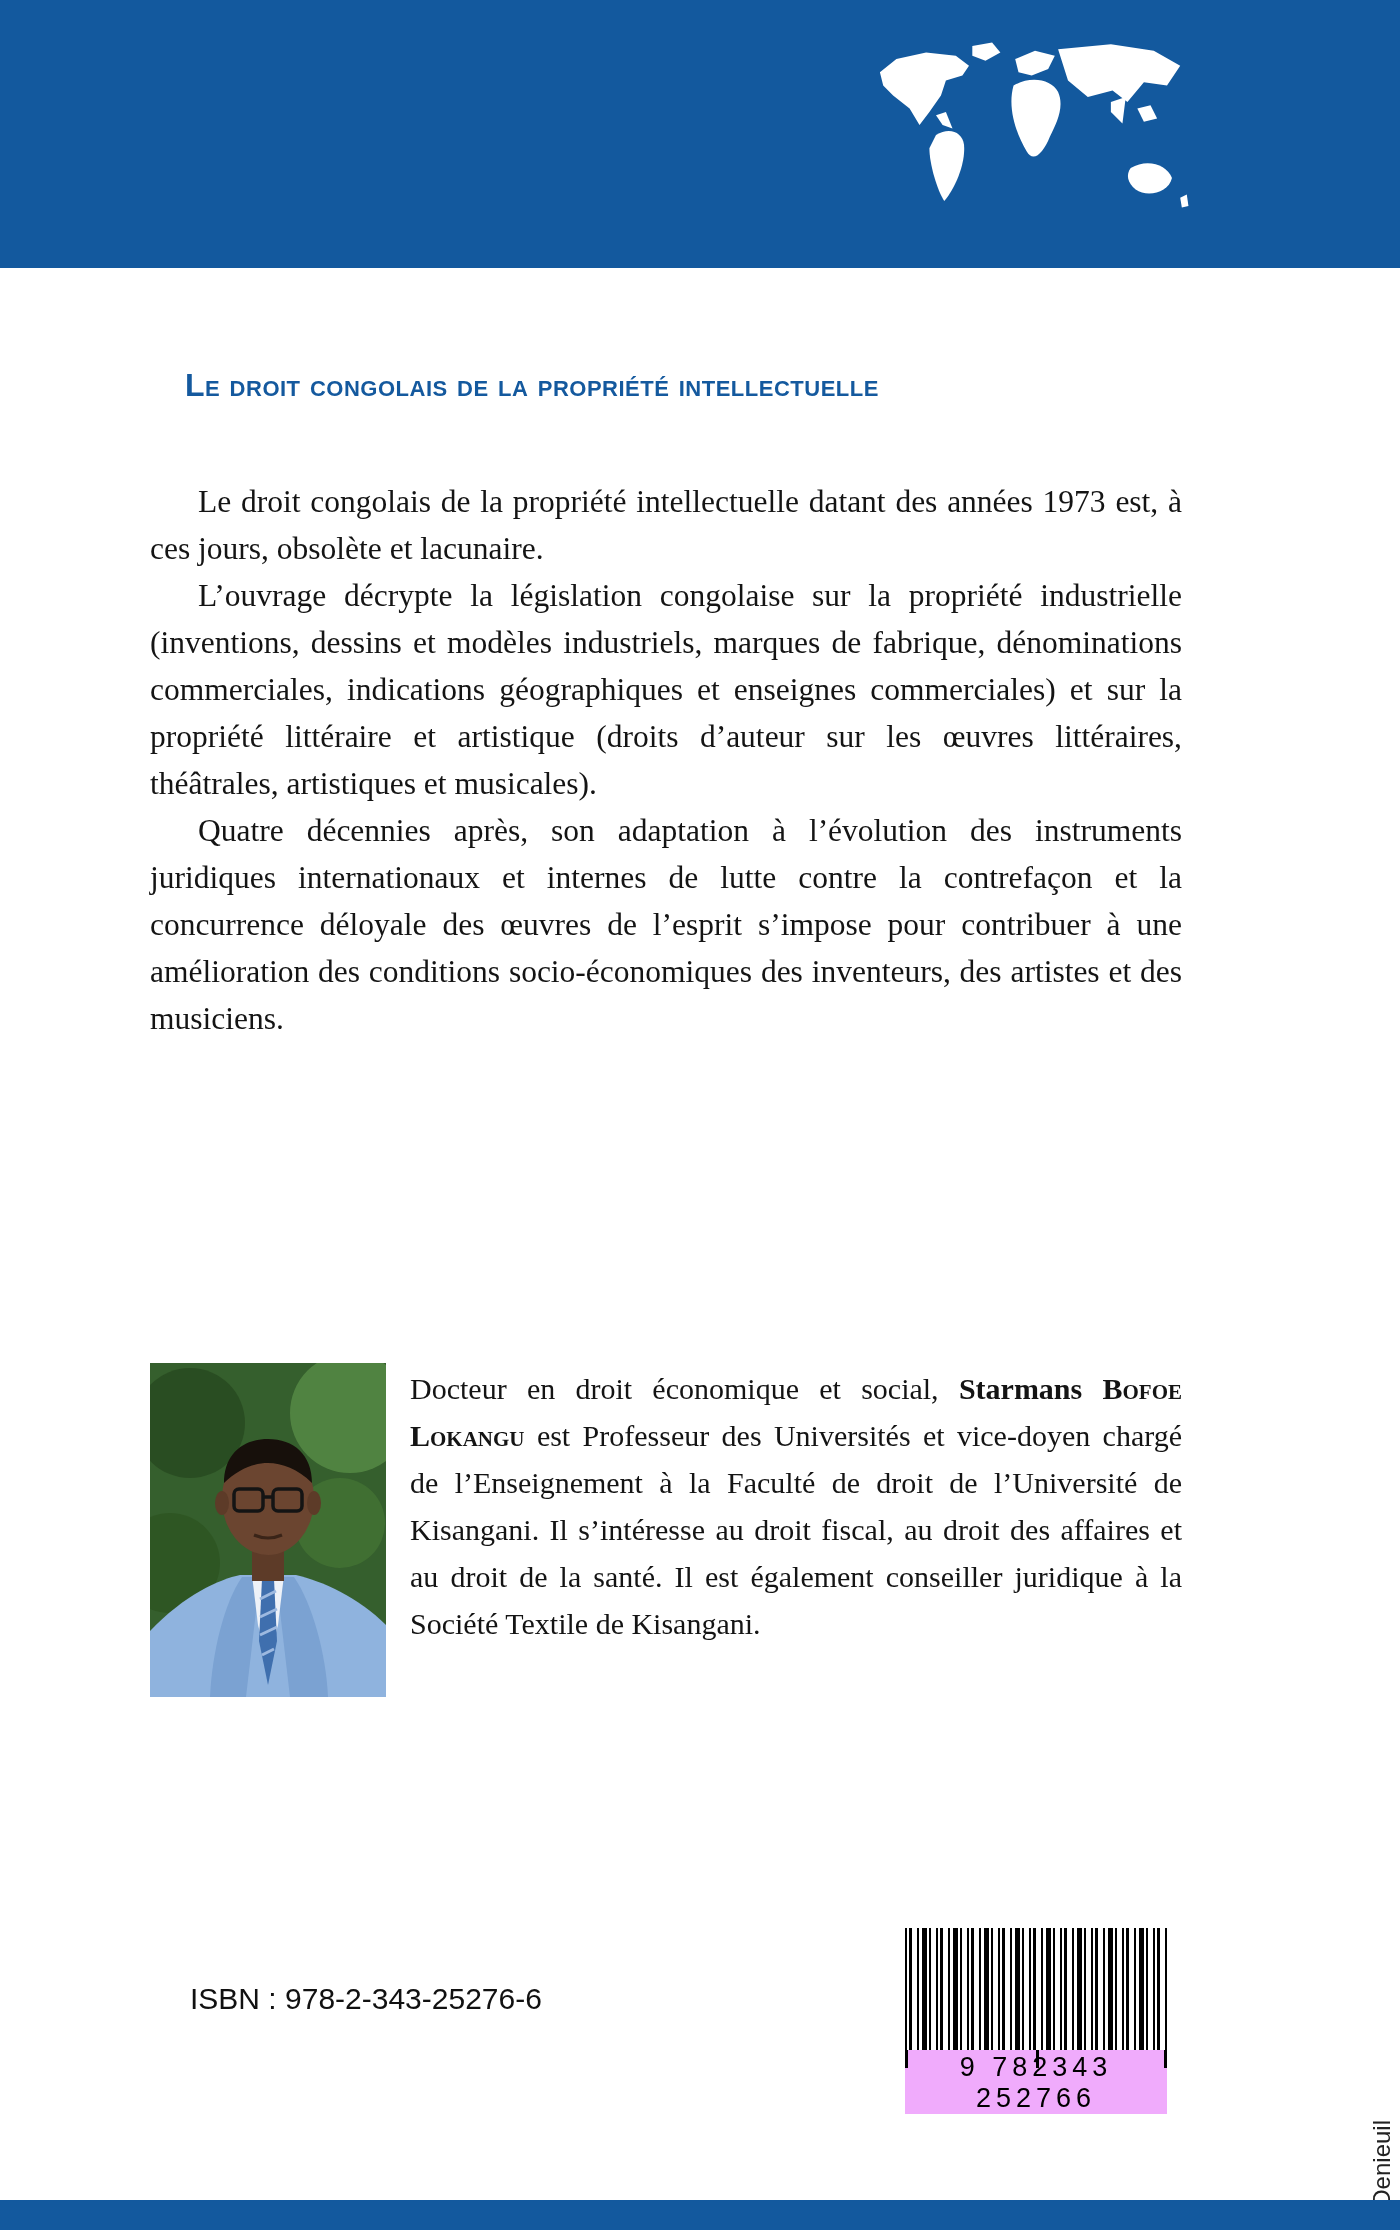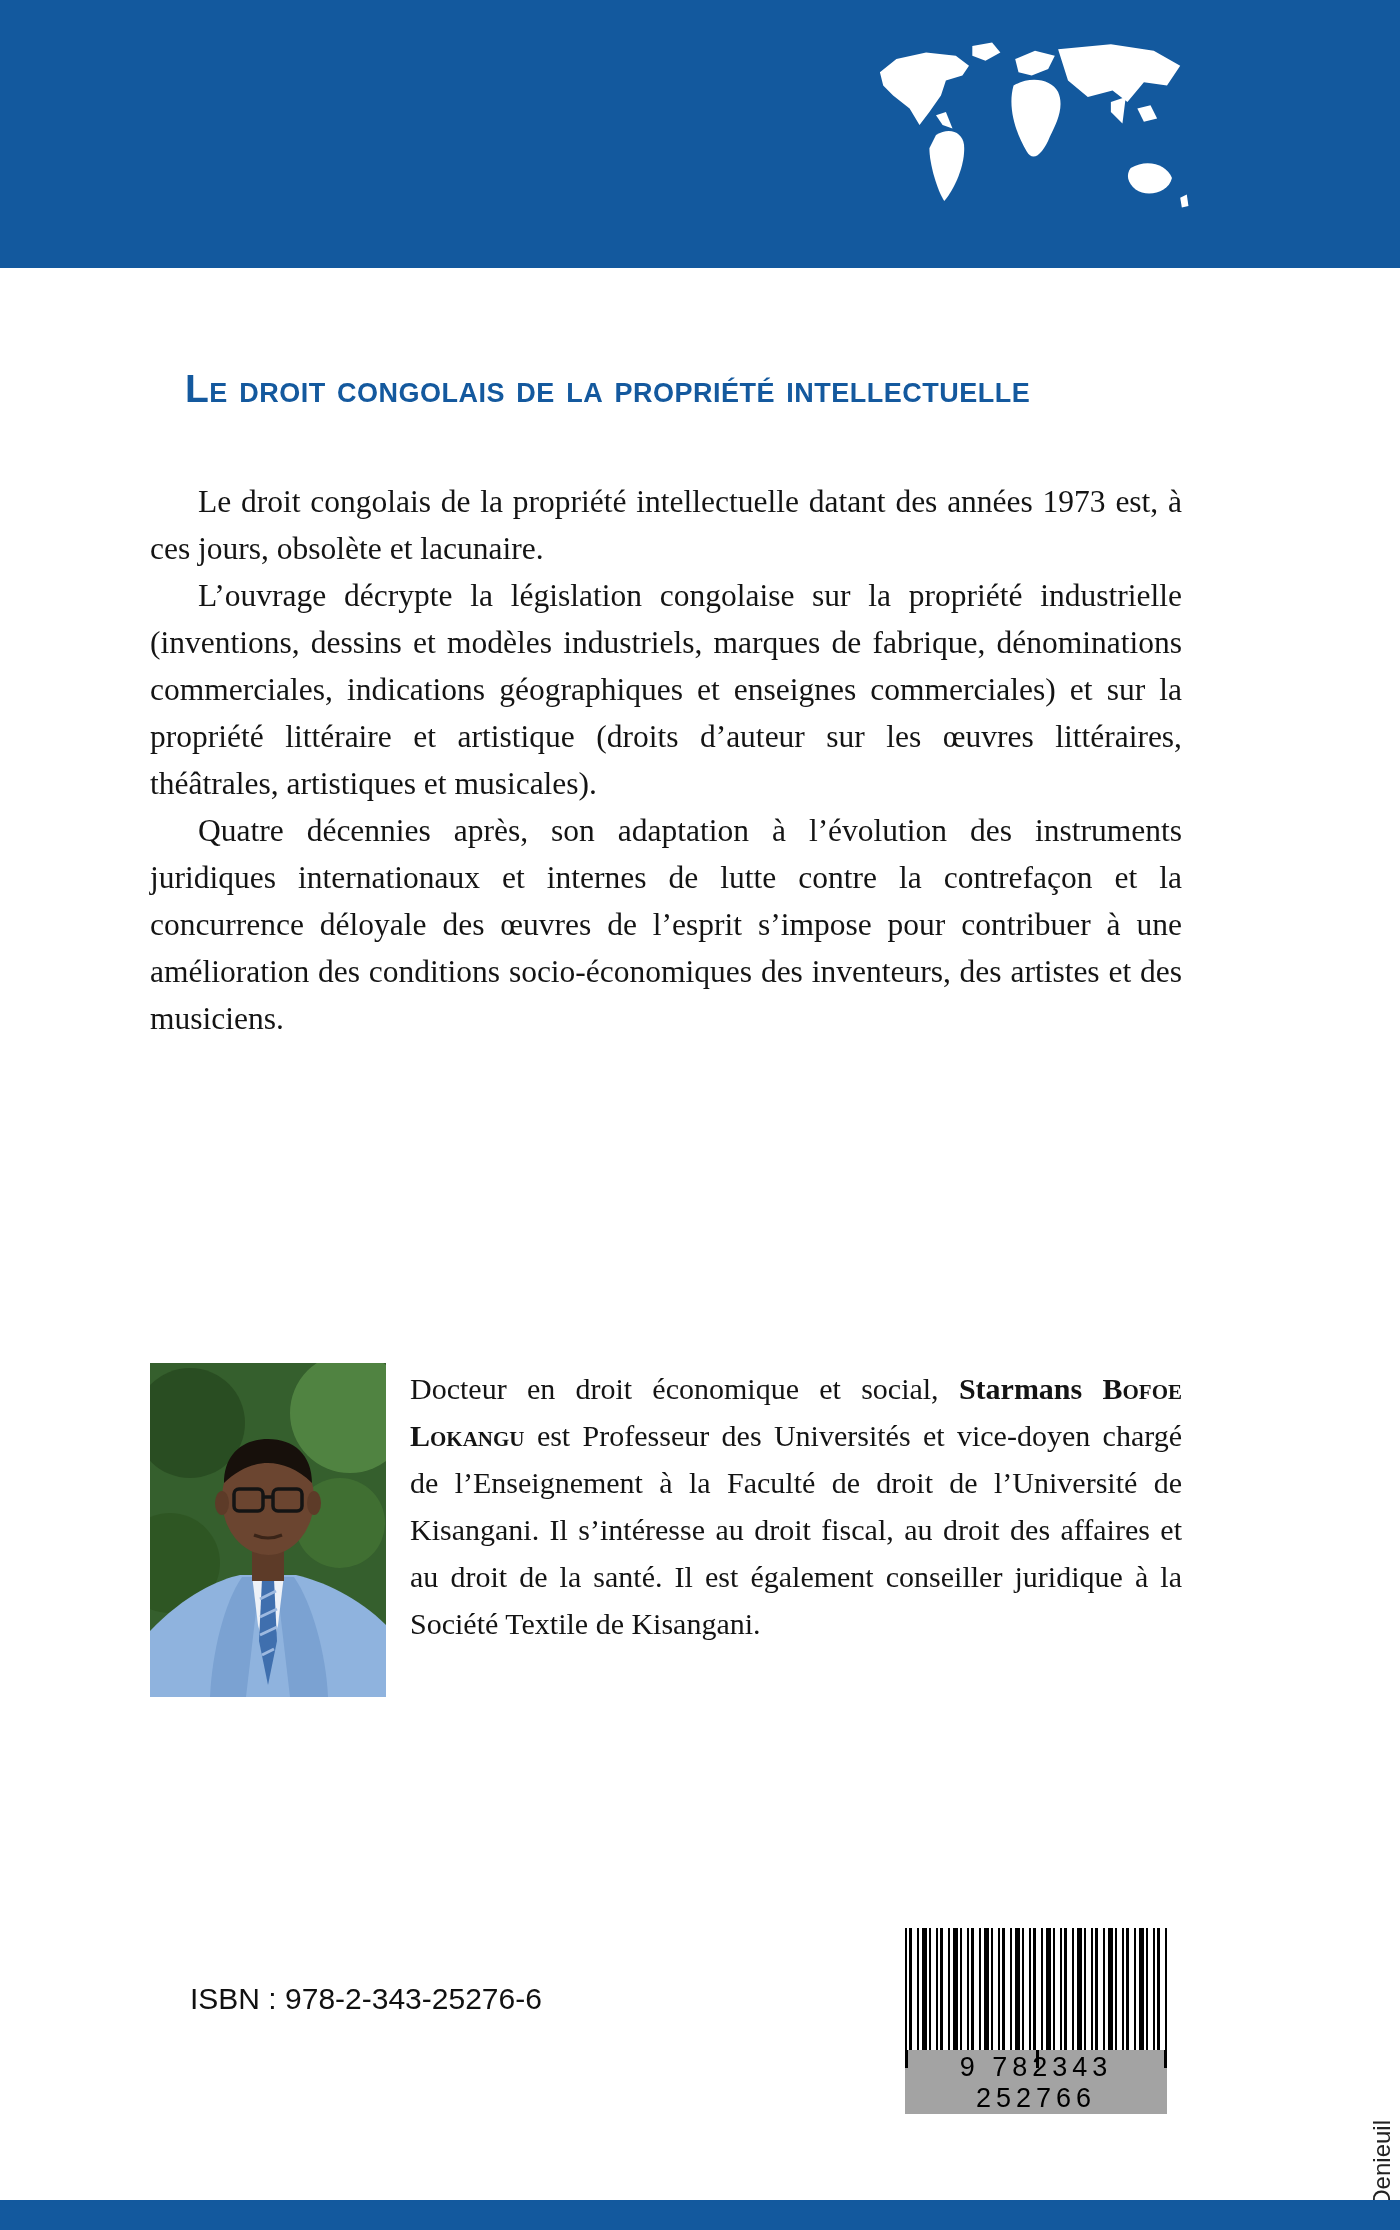--- a/index.html
+++ b/index.html
@@ -7,21 +7,21 @@
     width:1400px;height:2230px;position:relative;background:#ffffff;
     font-family:"Liberation Serif", serif;color:#111;overflow:hidden;
   }
   .band{position:absolute;left:0;width:1400px;background:#13599e;}
   .band.top{top:0;height:268px;}
   .band.bottom{bottom:0;height:30px;}
   .world-map{position:absolute;left:870px;top:30px;width:330px;height:210px;}
   .page-title{
     position:absolute;left:185px;top:368px;width:1060px;
     font-family:"Liberation Sans", sans-serif;
-    font-weight:bold;font-size:39px;line-height:1.1;
+    font-weight:bold;font-size:32px;line-height:1.1;
     font-variant:small-caps;letter-spacing:0.5px;color:#14599e;
   }
   .back-text{
     position:absolute;left:150px;top:478px;width:1032px;
     font-size:31.5px;line-height:47px;text-align:justify;color:#141414;
   }
   .back-text p{margin:0;text-indent:48px;}
   .bio-row{
     position:absolute;left:150px;top:1363px;width:1032px;
     display:flex;gap:24px;align-items:flex-start;
@@ -38,21 +38,21 @@
     transform:rotate(-90deg);transform-origin:top right;
     white-space:nowrap;
     font-family:"Liberation Sans", sans-serif;font-size:24px;color:#222;
   }
   .isbn-block{
     position:absolute;left:150px;top:1982px;
     font-family:"Liberation Sans", sans-serif;font-size:30px;color:#111;margin-left:40px;
   }
   .isbn-block .price{margin-top:26px;font-size:31px;}
   .barcode{
-    position:absolute;left:905px;top:1928px;width:262px;background:#a3a3a3;
+    position:absolute;left:905px;top:1928px;width:262px;background:#f0abfc;
   }
   .bars{
     height:122px;position:relative;
     background:repeating-linear-gradient(90deg,
       #000 0 2px, #fff 2px 4px,
       #000 4px 7px, #fff 7px 12px,
       #000 12px 14px, #fff 14px 17px,
       #000 17px 22px, #fff 22px 24px,
       #000 24px 26px, #fff 26px 31px);
   }

